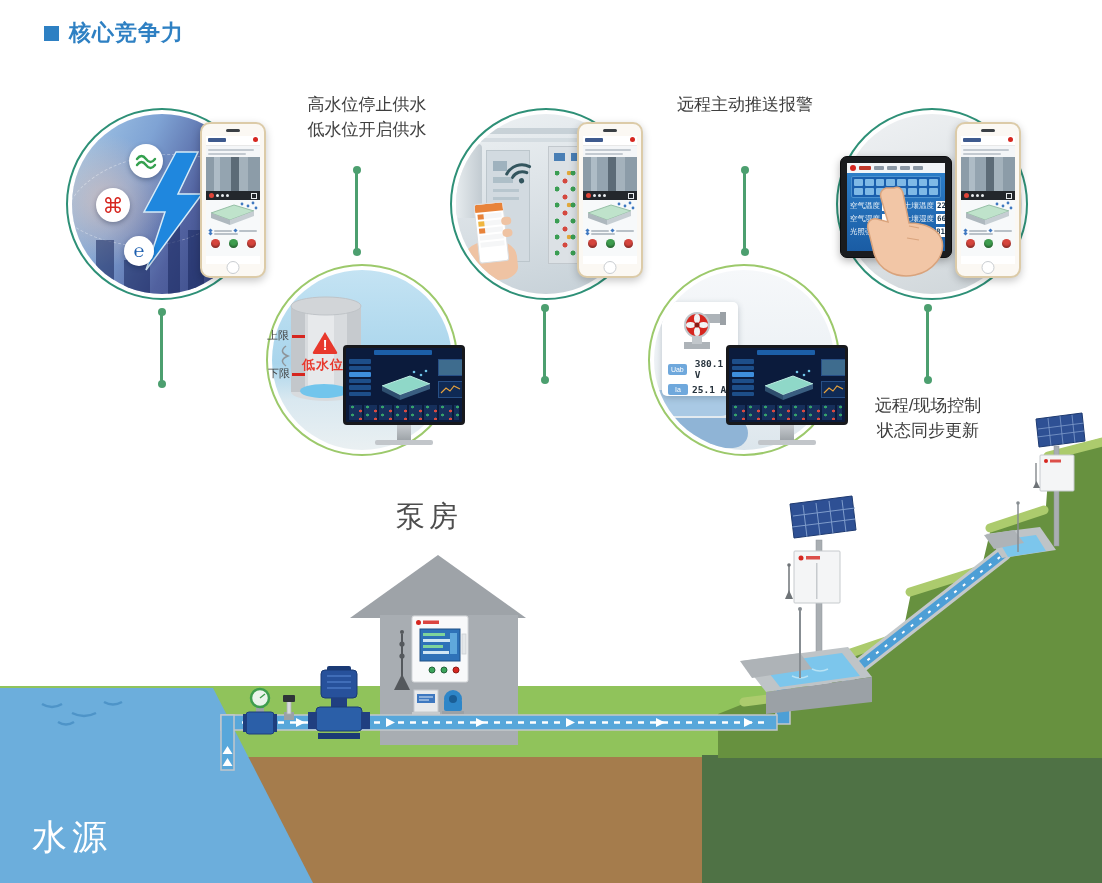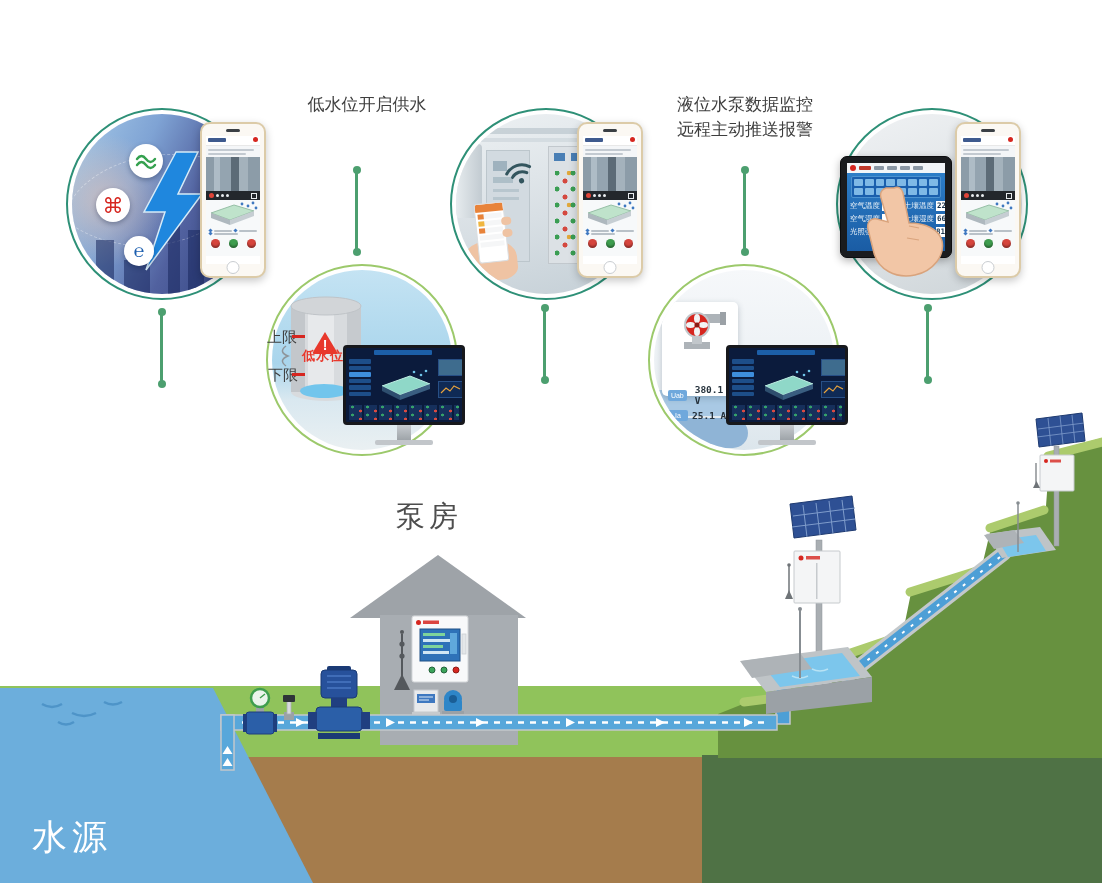--- a/index.html
+++ b/index.html
@@ -25,21 +25,21 @@
   
   .cityscape{position:absolute;inset:0;background:
       radial-gradient(circle at 18% 48%, rgba(242,198,176,.55), transparent 38%),
       linear-gradient(115deg,#A7CBE8 0%,#7FA3D4 34%,#51619F 62%,#2B3D7B 100%);}
   .city-bar{position:absolute;background:rgba(23,39,92,.55);}
   .net-arc{position:absolute;border:1px dashed rgba(255,255,255,.35);border-radius:50%;}
   .carrier{position:absolute;background:#fff;border-radius:50%;display:flex;align-items:center;justify-content:center;
            box-shadow:0 2px 5px rgba(10,25,60,.35);}
   
   .skybg{position:absolute;inset:0;background:linear-gradient(180deg,#C4E3F3 0%,#A9D5EC 52%,#D9E8F0 72%,#EAF0F2 100%);}
-  .tank-label{position:absolute;font-size:15px;color:#3E3E3E;}
+  .tank-label{position:absolute;font-size:11px;color:#3E3E3E;}
   .tank-tick{position:absolute;width:13px;height:2.5px;background:#D6261F;}
   .alarm-text{position:absolute;font-size:13px;font-weight:bold;color:#E8382C;letter-spacing:1px;}
   
   .plantbg{position:absolute;inset:0;background:linear-gradient(165deg,#EDF1F3 0%,#D8DFE4 55%,#C4CFD6 100%);}
   
   .pumproombg{position:absolute;inset:0;background:linear-gradient(180deg,#F6F8FA 0%,#EBF0F4 60%,#DCE6EC 100%);}
   .pump-card{position:absolute;background:#fff;border-radius:5px;box-shadow:0 2px 6px rgba(40,60,80,.25);}
   .pc-row{display:flex;align-items:center;gap:4px;margin:4px 6px;}
   .pc-chip{width:20px;height:11px;background:#6FA8DC;border-radius:2px;color:#fff;font-size:7px;
            text-align:center;line-height:11px;}
@@ -244,31 +244,39 @@
       <rect x="321" y="670" width="36" height="28" fill="#27519B" stroke="#1A3A75" rx="4"></rect>
       <path d="M327,676 h24 M327,682 h24 M327,688 h24" stroke="#4A77C2" stroke-width="1.5"></path>
       <rect x="331" y="698" width="16" height="9" fill="#203F80"></rect>
       <rect x="316" y="707" width="46" height="24" fill="#2B5FA8" stroke="#1A3A75" rx="4"></rect>
       <rect x="308" y="712" width="9" height="17" fill="#203F80"></rect>
       <rect x="361" y="712" width="9" height="17" fill="#203F80"></rect>
       <rect x="318" y="733" width="42" height="6" fill="#1A3A75"></rect>
     </g>
   </svg>
 
+  <div class="page-header">
+    <div class="title-bullet"></div>
+    <div class="page-title">核心竞争力</div>
+  </div>
 
   <div class="feature" style="left:277px;top:92px;">
+    <div>高水位停止供水</div>
     <div>低水位开启供水</div>
   </div>
   <div class="feature" style="left:655px;top:92px;">
-    <div>液位水泵数据监控</div>
     <div>远程主动推送报警</div>
   </div>
   <div class="feature" style="left:73px;top:393px;">
   </div>
   <div class="feature" style="left:455px;top:393px;">
+  </div>
+  <div class="feature" style="left:838px;top:393px;">
+    <div>远程/现场控制</div>
+    <div>状态同步更新</div>
   </div>
 
   <div class="connector" style="left:355px;top:170px;height:82px;"></div>
   <div class="connector" style="left:743px;top:170px;height:82px;"></div>
   <div class="connector" style="left:160px;top:312px;height:72px;"></div>
   <div class="connector" style="left:543px;top:308px;height:72px;"></div>
   <div class="connector" style="left:926px;top:308px;height:72px;"></div>
 
   <div class="circle" style="left:66px;top:108px;">
     <div class="circle-inner">
@@ -316,21 +324,21 @@
   <div class="tank-tick" style="left:292px;top:335px;z-index:3;"></div>
   <div class="tank-label" style="left:268px;top:366px;z-index:3;">下限</div>
   <div class="tank-tick" style="left:292px;top:373px;z-index:3;"></div>
   <svg class="abs" style="left:276px;top:344px;z-index:3;" width="16" height="24" viewBox="0 0 16 24">
     <path d="M10,2 q-8,6 2,10 q-10,4 -2,10" stroke="#8F959A" stroke-width="1.5" fill="none"></path>
   </svg>
   <svg class="abs" style="left:311px;top:330px;z-index:3;" width="28" height="25" viewBox="0 0 28 25">
     <path d="M14,2 L26,22 Q27,24 24,24 L4,24 Q1,24 2,22 Z" fill="#E8382C"></path>
     <text x="14" y="20" text-anchor="middle" fill="#fff" font-size="14" font-weight="bold">!</text>
   </svg>
-  <div class="alarm-text" style="left:302px;top:347px;z-index:3;">低水位</div>
+  <div class="alarm-text" style="left:302px;top:356px;z-index:3;">低水位</div>
 
   <div class="circle" style="left:450px;top:108px;">
     <div class="circle-inner">
       <div class="plantbg"></div>
       <div class="abs" style="left:0;top:14px;width:178px;height:6px;background:#C2CCD2;opacity:.85;"></div>
       <div class="abs" style="left:0;top:24px;width:178px;height:4px;background:#CDD6DB;opacity:.7;"></div>
       <div class="abs" style="left:0px;top:30px;width:26px;height:74px;background:linear-gradient(90deg,#E6EBEE,#C2CBD1);border-radius:4px;"></div>
       <div class="abs" style="left:30px;top:36px;width:44px;height:112px;background:#D2DAE0;border:1px solid #BCC6CC;box-sizing:border-box;">
         <div class="abs" style="left:6px;top:10px;width:14px;height:10px;background:#9FB2BE;"></div>
         <div class="abs" style="left:6px;top:26px;width:20px;height:6px;background:#AEBFC8;"></div>
@@ -382,21 +390,21 @@
           <circle cx="27" cy="17" r="13" fill="#C2C7CB"></circle>
           <circle cx="27" cy="17" r="11" fill="#D6261F"></circle>
           <g fill="#F2F3F4">
             <ellipse cx="27" cy="10.5" rx="3" ry="4.5"></ellipse>
             <ellipse cx="27" cy="23.5" rx="3" ry="4.5"></ellipse>
             <ellipse cx="20.5" cy="17" rx="4.5" ry="3"></ellipse>
             <ellipse cx="33.5" cy="17" rx="4.5" ry="3"></ellipse>
           </g>
           <circle cx="27" cy="17" r="2.5" fill="#8E1A14"></circle>
         </svg>
-        <div class="pc-row" style="margin-top:82px;gap:8px;">
+        <div class="pc-row" style="margin-top:56px;gap:8px;">
           <span class="pc-chip">Uab</span>
           <span class="pc-val">380.1 V</span>
         </div>
         <div class="pc-row">
           <span class="pc-chip">Ia</span>
           <span class="pc-val">25.1 A</span>
         </div>
       </div>
     </div>
   </div>

